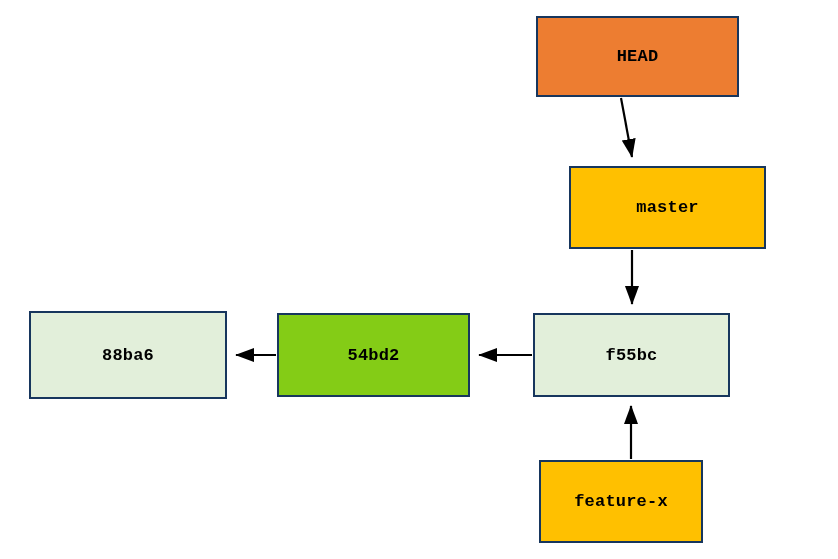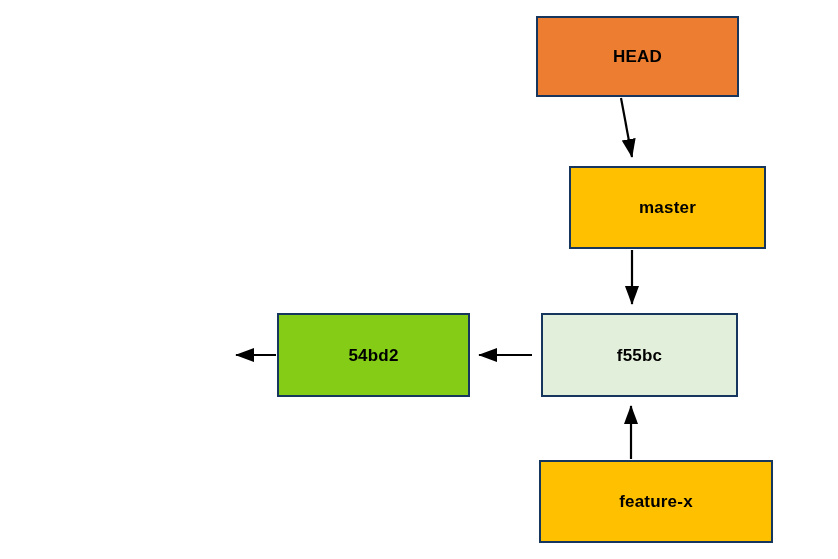--- a/index.html
+++ b/index.html
@@ -29,35 +29,35 @@
   .node {
     position: absolute;
     box-sizing: border-box;
     border: 2px solid #17365d;
     display: flex;
     align-items: center;
     justify-content: center;
     z-index: 2;
   }
   .node-label {
-    font-family: Liberation Sans, sans-serif;
+    font-family: Liberation Mono, monospace;
     font-size: 17px;
     font-weight: bold;
     color: #000000;
     letter-spacing: 0.2px;
     line-height: 1;
     user-select: none;
     text-align: center;
   }
   .node-head     { left: 536px; top: 16px;  width: 203px; height: 81px; background: #ed7d31; }
   .node-master   { left: 537px; top: 166px; width: 197px; height: 83px; background: #ffc000; margin-left: 32px; }
-  .node-featurex { left: 539px; top: 460px; width: 234px; height: 83px; background: #ffc000; }
+  .node-featurex { left: 539px; top: 460px; width: 164px; height: 83px; background: #ffc000; }
   .node-c88ba6   { left: 29px;  top: 311px; width: 198px; height: 88px; background: #e2efda; }
   .node-c54bd2   { left: 277px; top: 313px; width: 193px; height: 84px; background: #84cc16; }
-  .node-cf55bc   { left: 533px; top: 313px; width: 197px; height: 84px; background: #e2efda; margin-left: 8px; }
+  .node-cf55bc   { left: 533px; top: 313px; width: 197px; height: 84px; background: #e2efda; }
 </style>
 </head>
 <body>
 
 <div id="canvas">
 
   <svg id="edge-layer" width="838" height="559" viewBox="0 0 838 559" xmlns="http://www.w3.org/2000/svg">
     <defs>
       <marker id="arrowhead" markerWidth="9" markerHeight="9" refX="8.2" refY="3.2" orient="auto" markerUnits="strokeWidth">
         <path d="M0,0 L8.6,3.2 L0,6.4 z" fill="#000000"></path>
@@ -86,20 +86,23 @@
   </svg>
 
   <div class="node node-head">
     <span class="node-label">HEAD</span>
   </div>
 
   <div class="node node-master">
     <span class="node-label">master</span>
   </div>
 
+  <div class="node node-c88ba6">
+    <span class="node-label">88ba6</span>
+  </div>
 
   <div class="node node-c54bd2">
     <span class="node-label">54bd2</span>
   </div>
 
   <div class="node node-cf55bc">
     <span class="node-label">f55bc</span>
   </div>
 
   <div class="node node-featurex">

